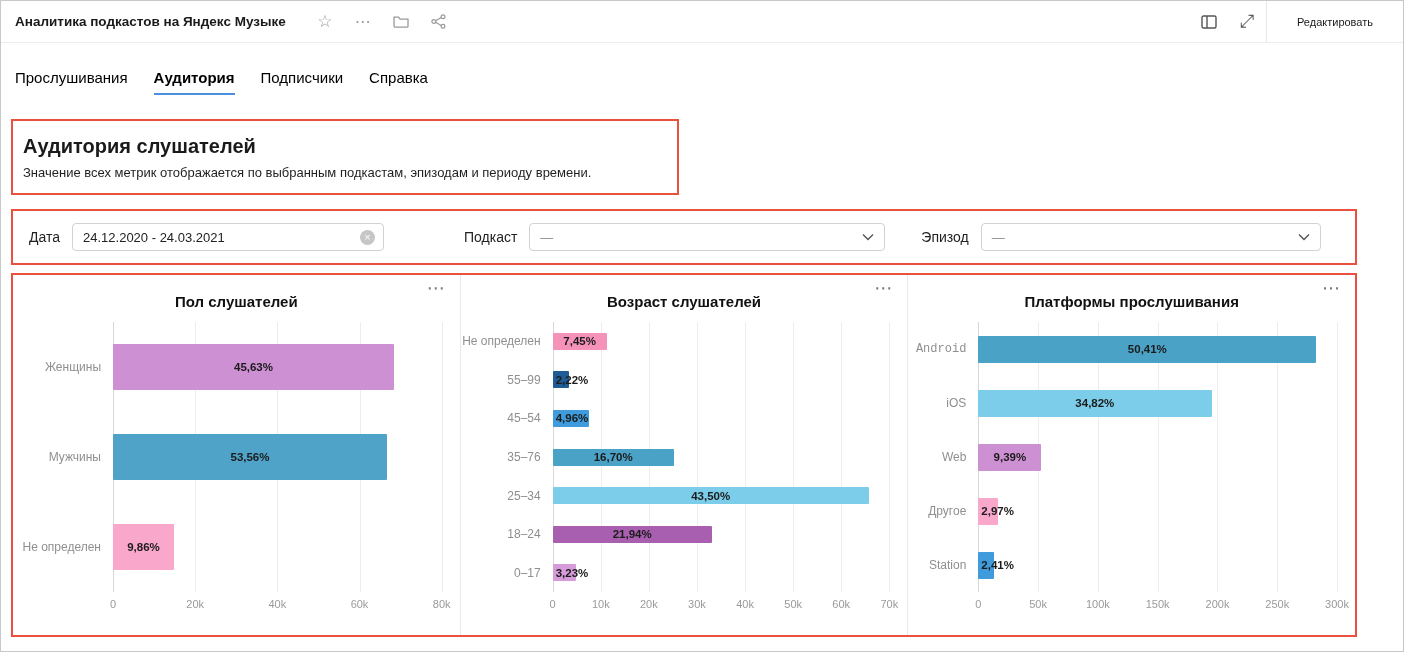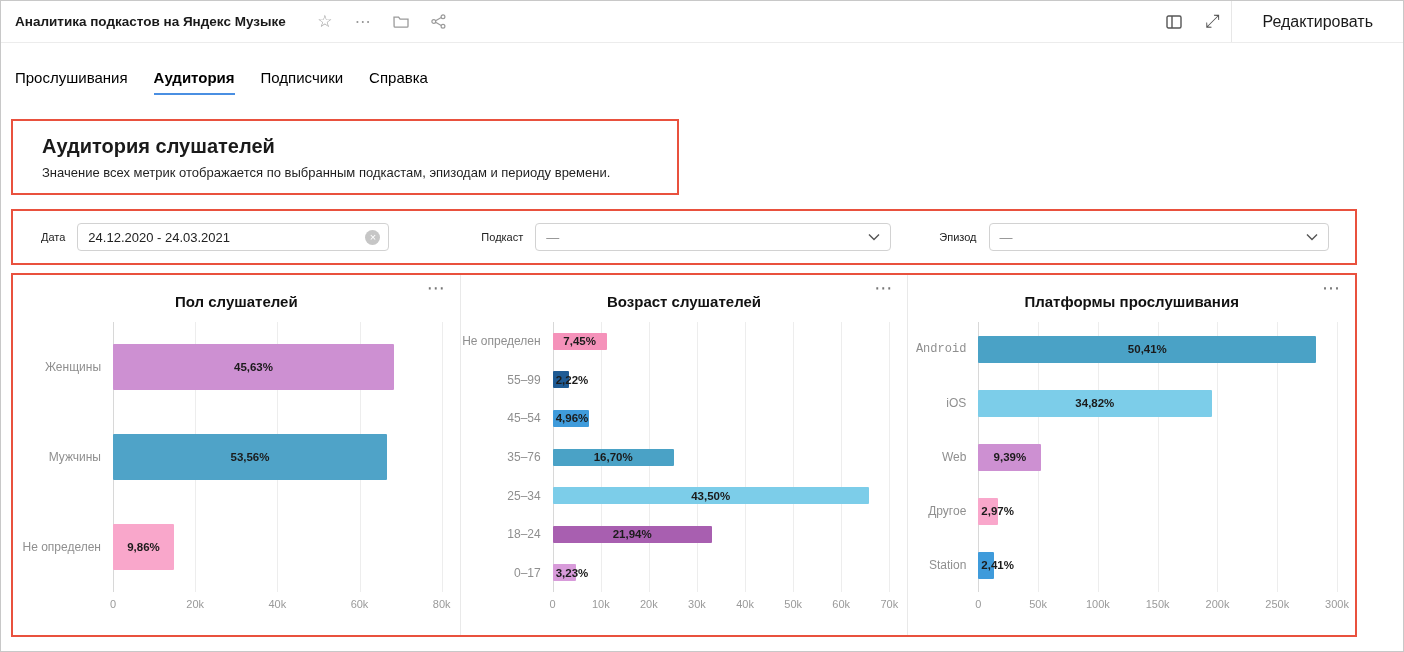--- a/index.html
+++ b/index.html
@@ -10,39 +10,39 @@
   }
 
   
   .header { height:42px; display:flex; align-items:center; border-bottom:1px solid #ececec; }
   .header-title { font-size:13.5px; font-weight:700; padding:0 20px 0 14px; white-space:nowrap; }
   .hicon { width:38px; height:42px; display:flex; align-items:center; justify-content:center;
            color:#9a9a9a; font-size:16px; cursor:pointer; user-select:none; }
   .hicon.dark { color:#555; }
   .spacer { flex:1; }
   .vdivider { width:1px; align-self:stretch; background:#e7e7e7; }
-  .edit-btn { height:42px; display:flex; align-items:center; padding:0 30px; font-size:16px; cursor:pointer; }
+  .edit-btn { height:42px; display:flex; align-items:center; padding:0 30px; font-size:11px; cursor:pointer; }
 
   
   .tabs { display:flex; gap:26px; padding:26px 14px 0 14px; }
   .tab { font-size:15px; color:#000000; padding-bottom:7px; cursor:pointer; border-bottom:2px solid transparent; }
   .tab.active { color:#000; font-weight:700; border-bottom-color:#4a8fe2; }
 
   
   .hl { border:2px solid #e9513e; }
 
-  .heading-box { width:668px; margin:24px 0 0 10px; padding:10px 29px 13px; }
+  .heading-box { width:668px; margin:24px 0 0 10px; padding:10px 10px 13px; }
   .page-heading { font-size:20px; font-weight:700; margin:4px 0 7px; }
   .page-desc { font-size:13px; color:#1f1f1f; margin:0; }
 
   .filters-box { margin:14px 46px 0 10px; height:56px; display:flex; align-items:center; padding:0 16px; }
   .filter-group { display:flex; align-items:center; }
   .filter-group.podcast { margin-left:80px; }
   .filter-group.episode { margin-left:36px; }
-  .filter-label { font-size:11px; color:#222; margin-right:12px; white-space:nowrap;margin-left:12px; }
+  .filter-label { font-size:14px; color:#222; margin-right:12px; white-space:nowrap; }
   .date-input { width:312px; height:28px; border:1px solid #d2d2d2; border-radius:4px;
                 display:flex; align-items:center; padding:0 8px 0 10px; font-size:13px; color:#222; background:#fff; }
   .date-value { flex:1; }
   .clear-btn { width:15px; height:15px; border-radius:50%; background:#c6c6c6; color:#fff;
                font-size:11px; line-height:15px; text-align:center; cursor:pointer; flex:none; }
   .select { height:28px; border:1px solid #d2d2d2; border-radius:4px; background:#fff;
             display:flex; align-items:center; padding:0 10px; font-size:13px; cursor:pointer; }
   .select.podcast-select { width:356px; }
   .select.episode-select { width:340px; }
   .select-value { flex:1; color:#8c8c8c; }

